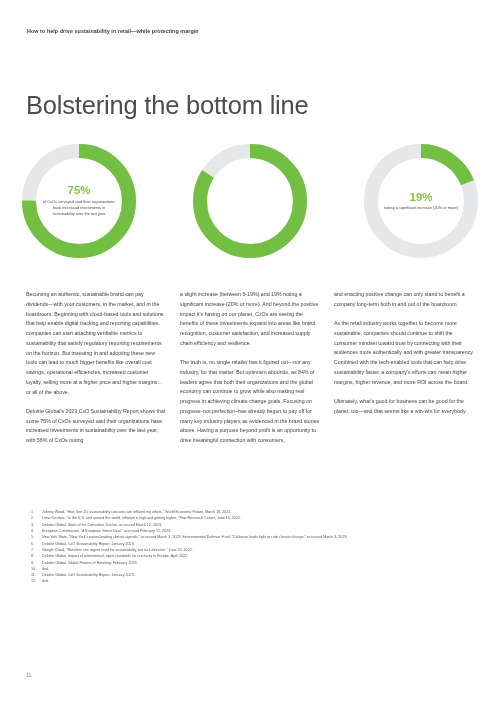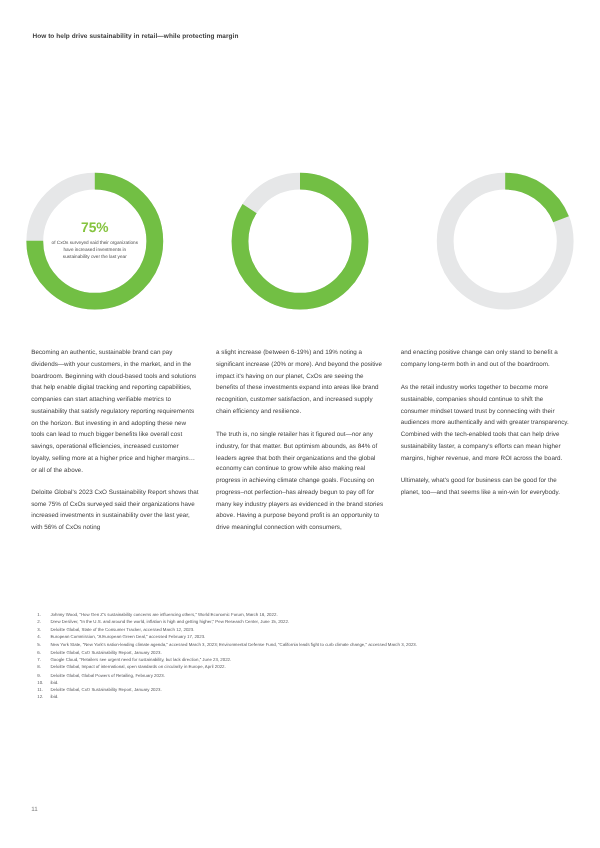--- a/index.html
+++ b/index.html
@@ -150,20 +150,21 @@
     color: #7d7d7d;
   }
 </style>
 </head>
 <body>
 
 <div class="page">
 
   <div class="running-header">How to help drive sustainability in retail—while protecting margin</div>
 
+  <h1 class="page-title">Bolstering the bottom line</h1>
 
   <div class="donut-row">
 
     <div class="donut">
       <svg viewBox="0 0 118 118">
         <circle cx="59" cy="59" r="50" fill="none" stroke="#e6e7e8" stroke-width="14"></circle>
         <circle class="arc" cx="59" cy="59" r="50" fill="none" stroke="#72bf44" stroke-width="14" stroke-dasharray="235.61944901923448 78.53981633974485"></circle>
       </svg>
       <div class="donut-center">
         <div class="donut-value">75%</div>
@@ -176,20 +177,24 @@
         <circle cx="59" cy="59" r="50" fill="none" stroke="#e6e7e8" stroke-width="14"></circle>
         <circle class="arc" cx="59" cy="59" r="50" fill="none" stroke="#72bf44" stroke-width="14" stroke-dasharray="263.89378290154264 50.26548245743669"></circle>
       </svg>
     </div>
 
     <div class="donut">
       <svg viewBox="0 0 118 118">
         <circle cx="59" cy="59" r="50" fill="none" stroke="#e6e7e8" stroke-width="14"></circle>
         <circle class="arc" cx="59" cy="59" r="50" fill="none" stroke="#72bf44" stroke-width="14" stroke-dasharray="59.69026041820607 254.46900494077326"></circle>
       </svg>
+      <div class="donut-center">
+        <div class="donut-value">19%</div>
+        <div class="donut-caption">noting a significant increase (20% or more)</div>
+      </div>
     </div>
 
   </div>
 
   <div class="columns">
     <div class="col">
       <p>Becoming an authentic, sustainable brand can pay dividends—with your customers, in the market, and in the boardroom. Beginning with cloud-based tools and solutions that help enable digital tracking and reporting capabilities, companies can start attaching verifiable metrics to sustainability that satisfy regulatory reporting requirements on the horizon. But investing in and adopting these new tools can lead to much bigger benefits like overall cost savings, operational efficiencies, increased customer loyalty, selling more at a higher price and higher margins… or all of the above.</p>
       <p>Deloitte Global's 2023 CxO Sustainability Report shows that some 75% of CxOs surveyed said their organizations have increased investments in sustainability over the last year, with 56% of CxOs noting</p>
     </div>
     <div class="col">

